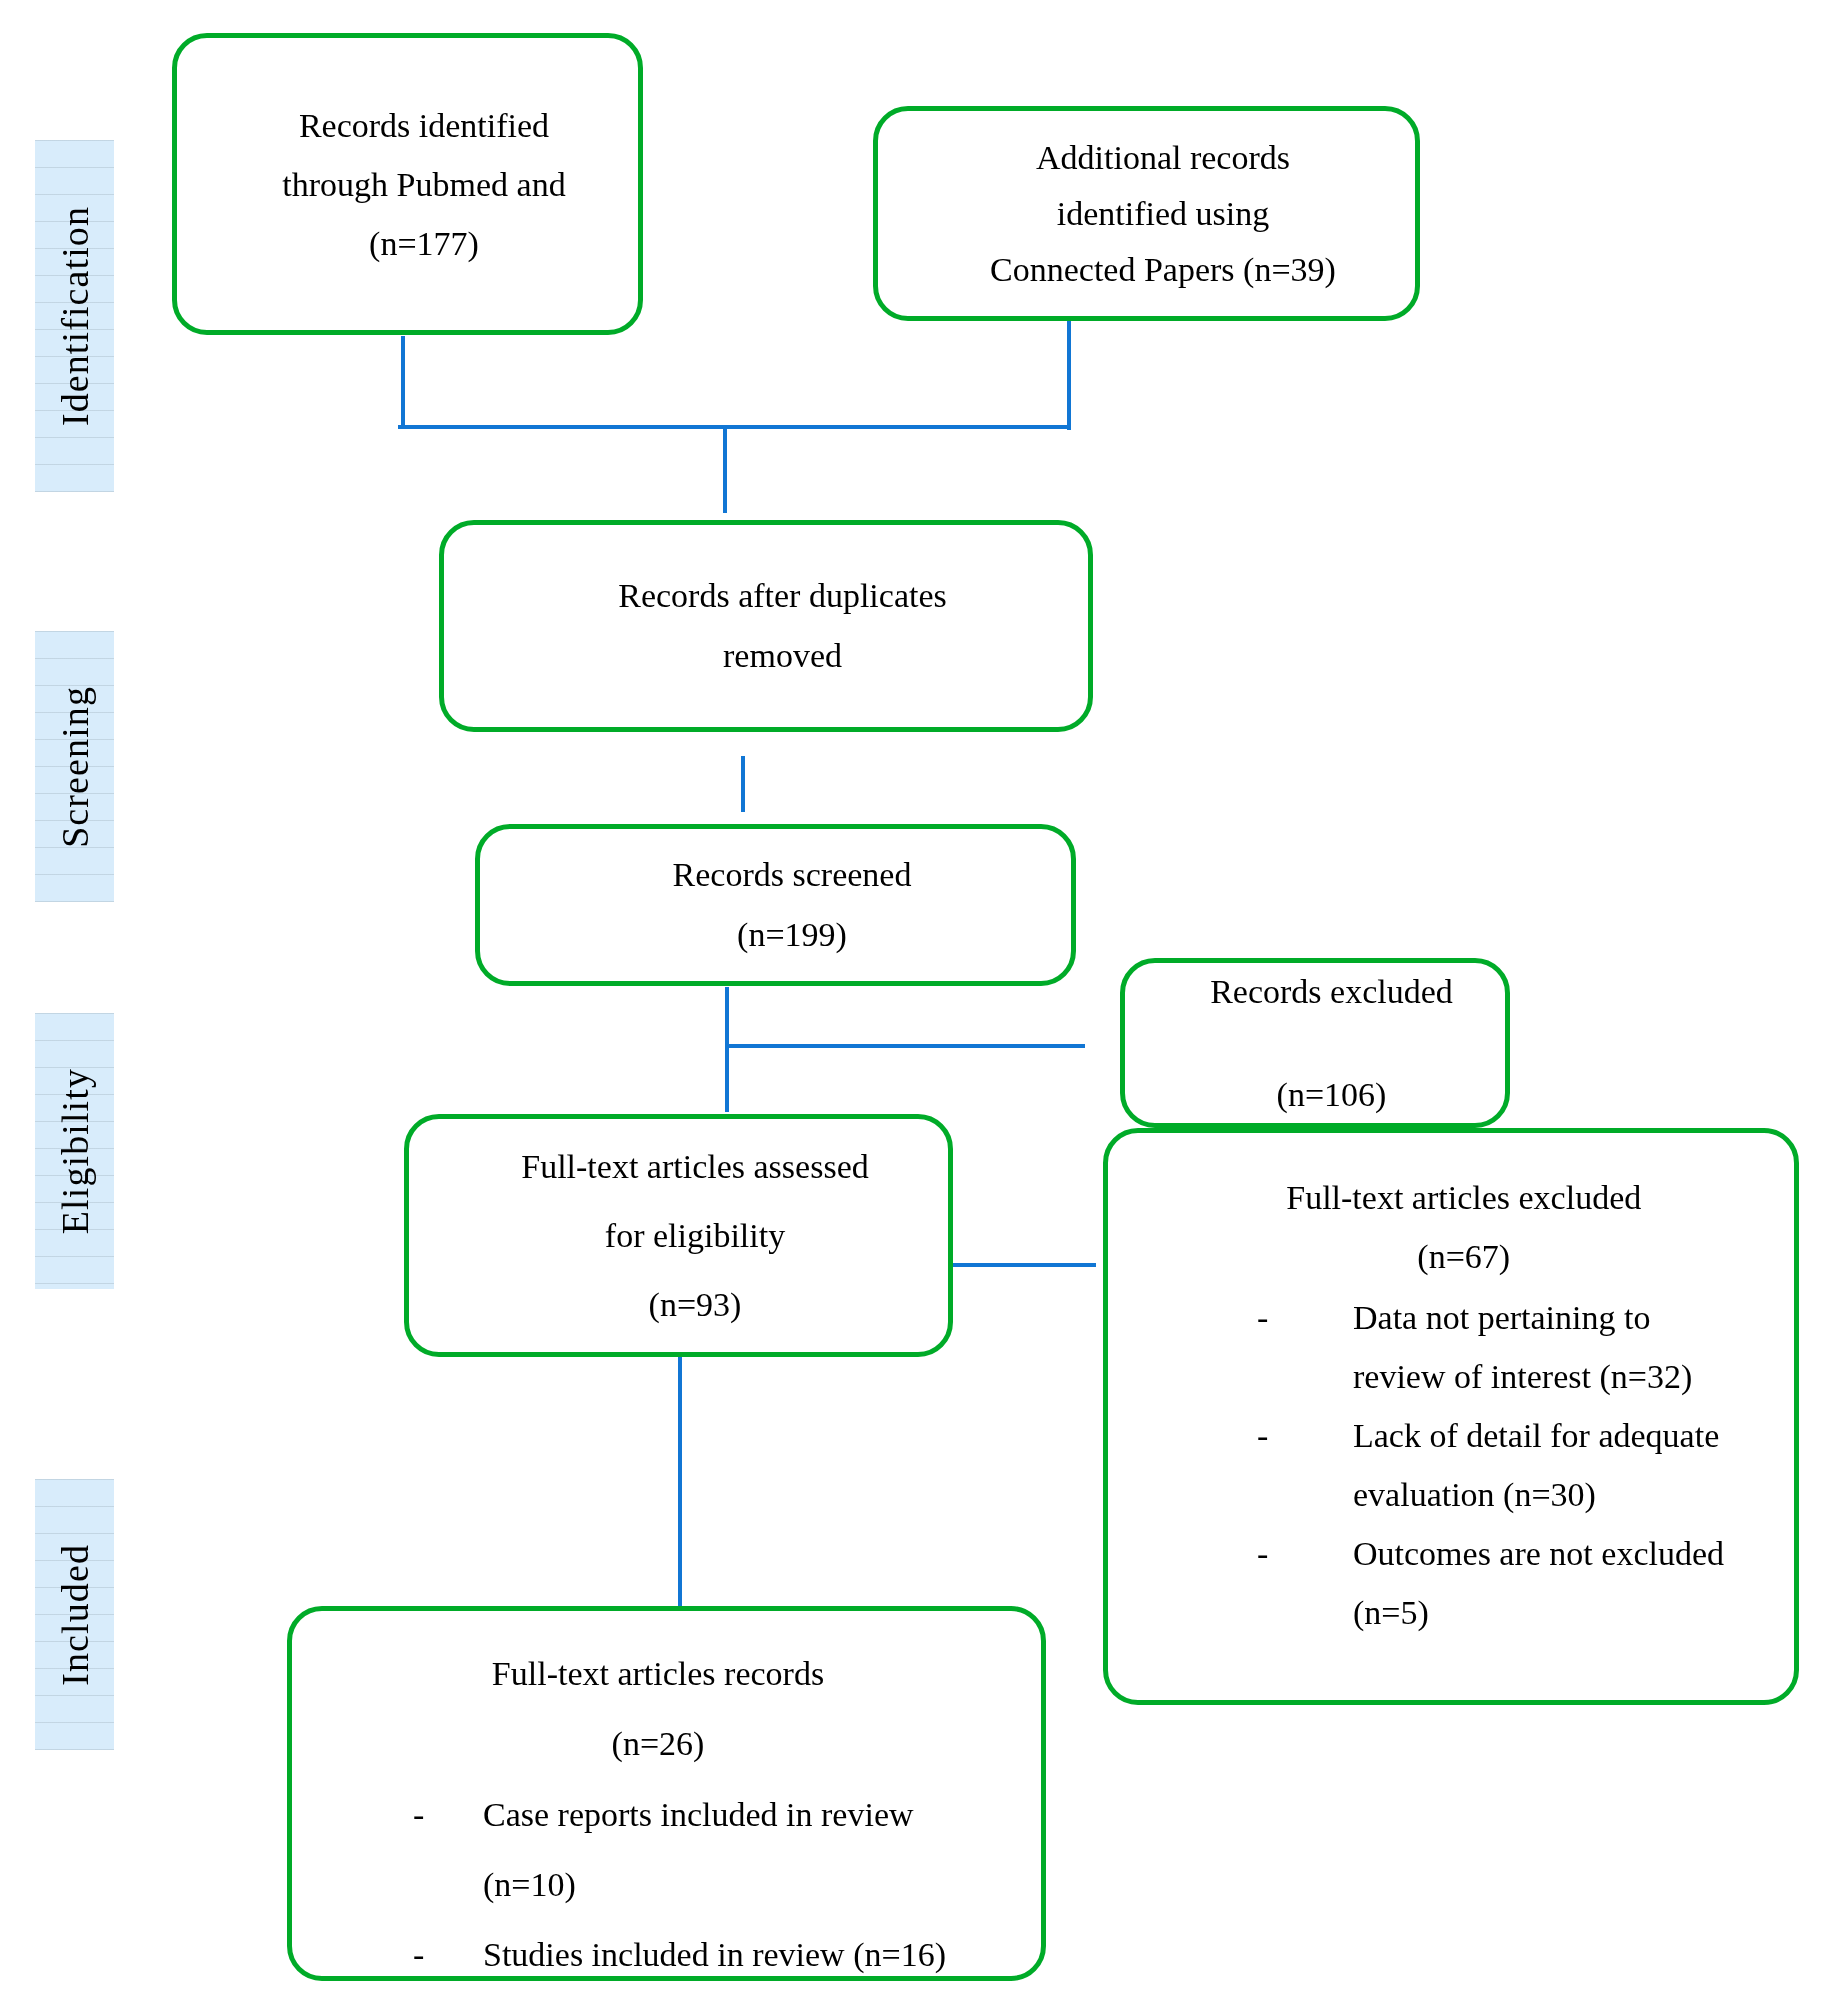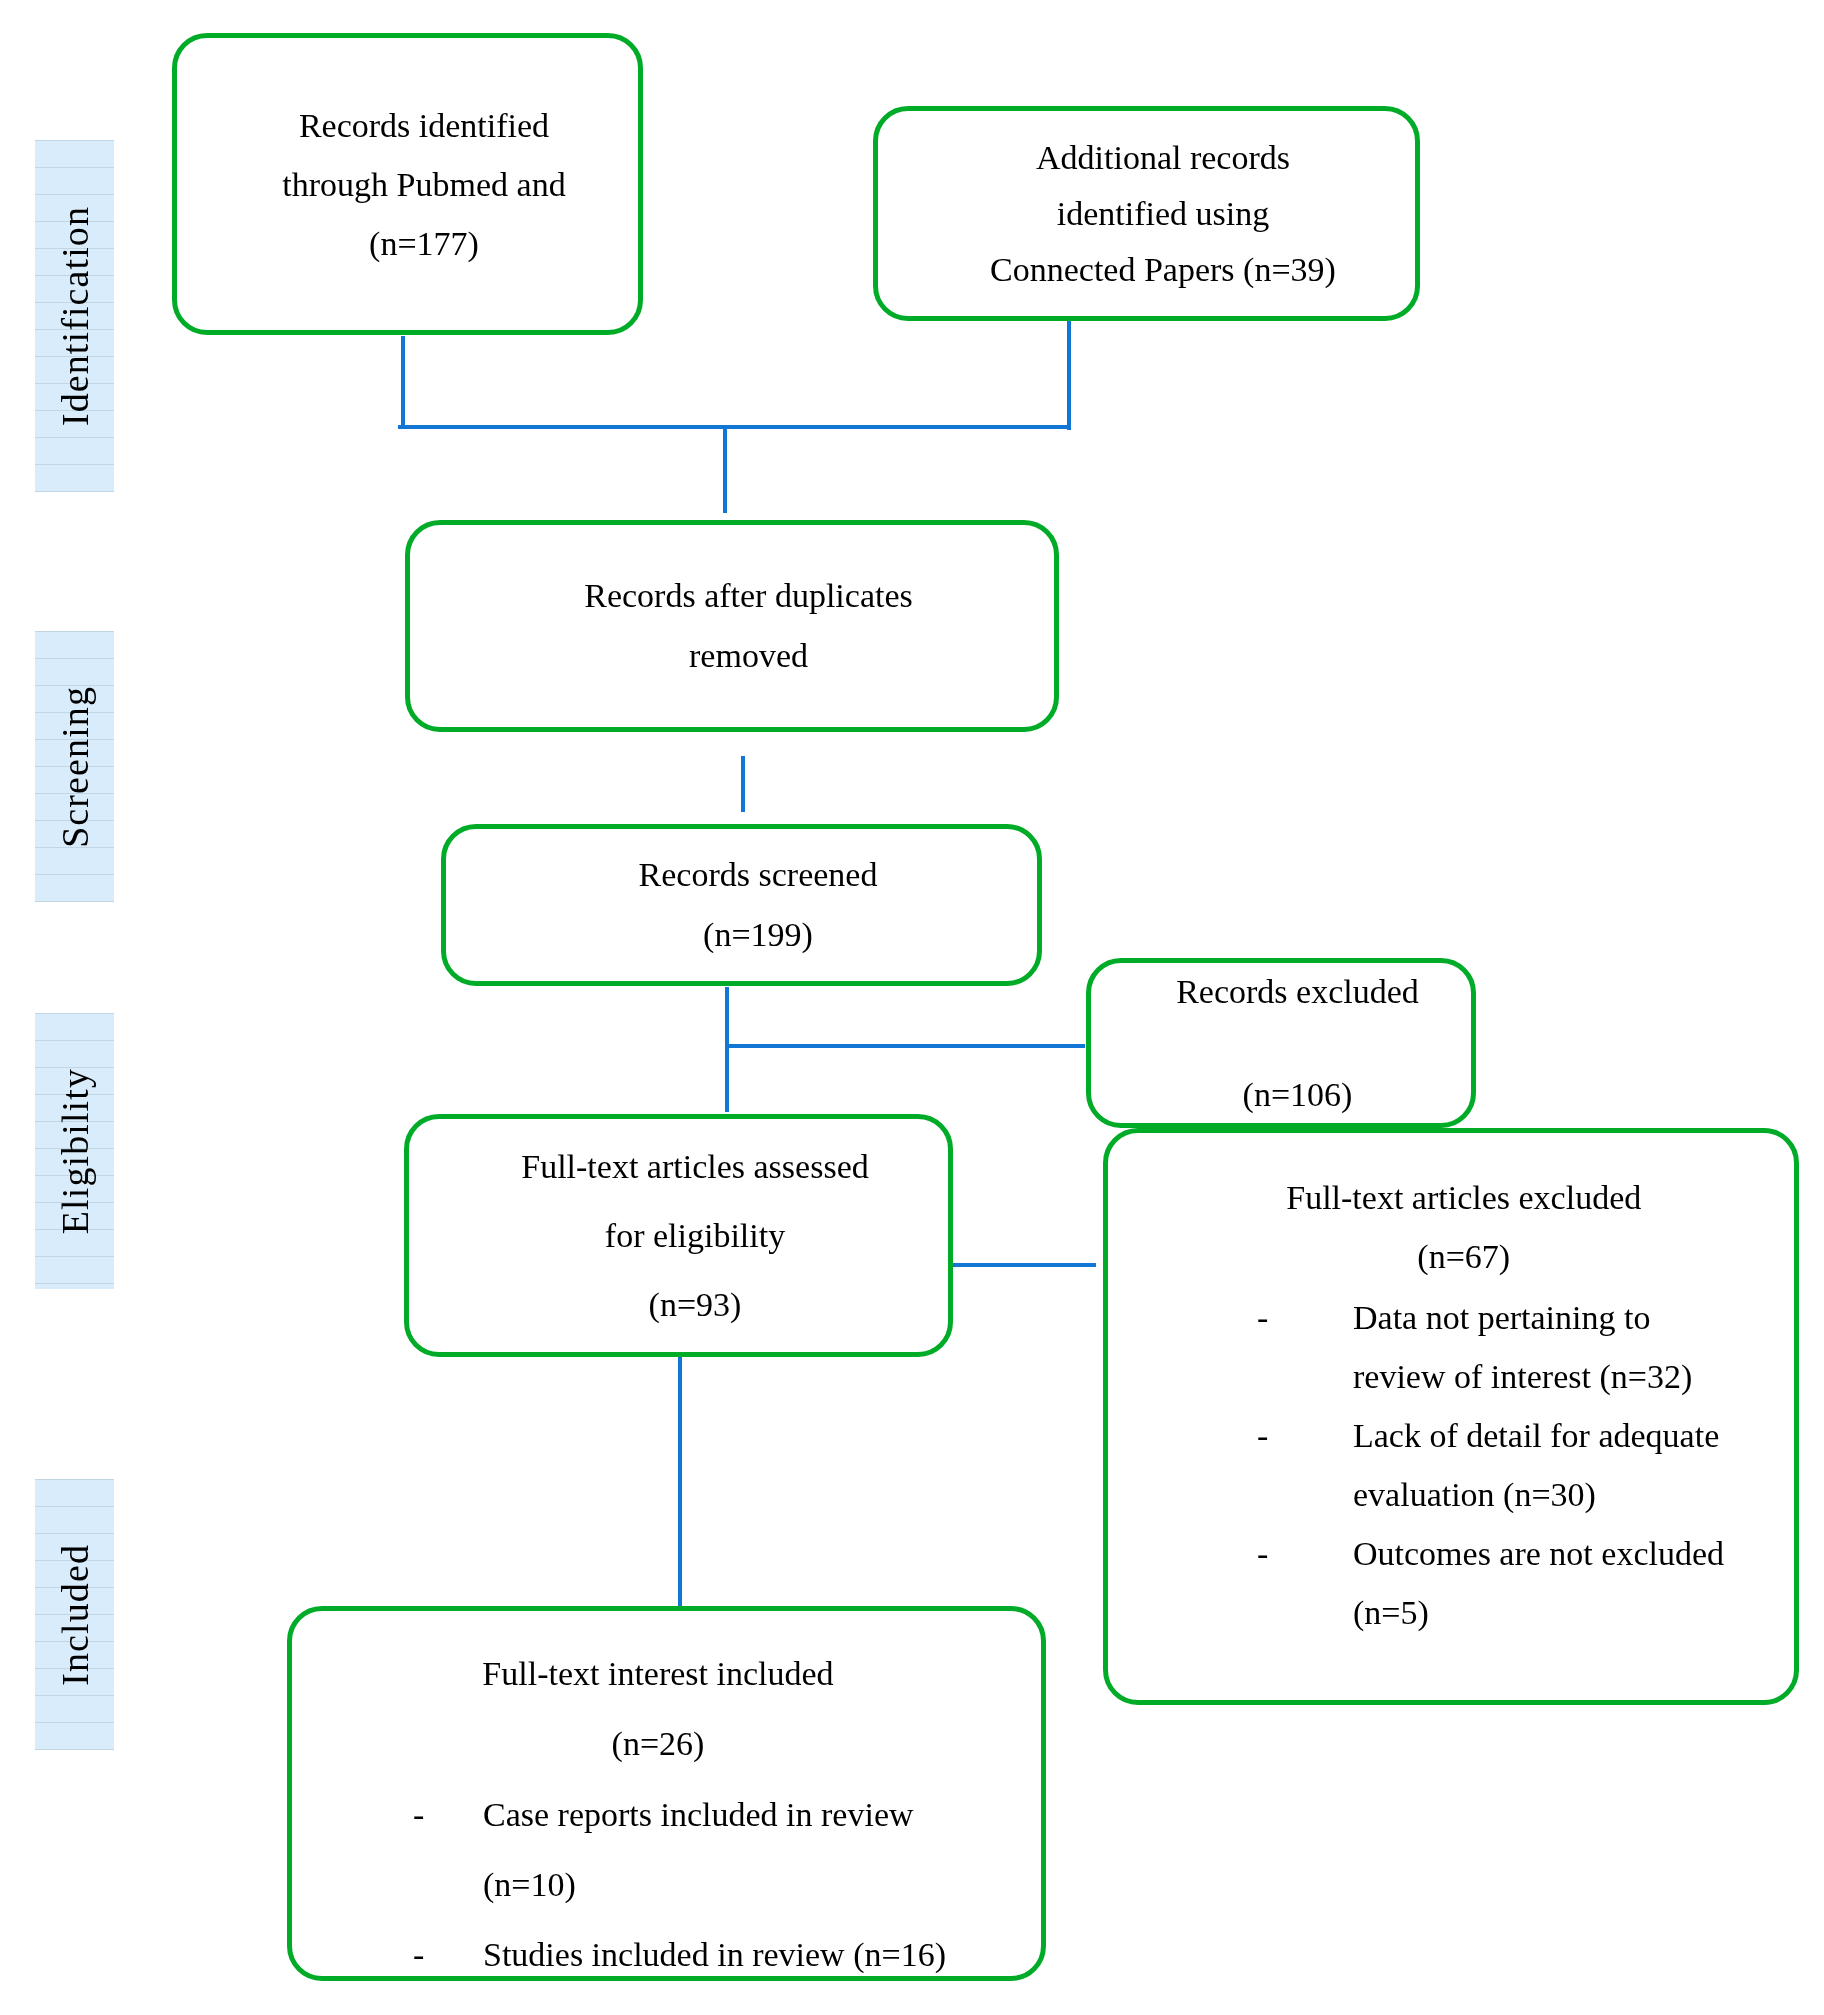--- a/index.html
+++ b/index.html
@@ -55,21 +55,21 @@
     justify-content:center;
     align-items:center;
     text-align:center;
     font-size:34px;
     line-height:59px;
     padding-left:33px;
   }
   .gbox .line{width:100%;}
 
   .lh100{line-height:56px;align-items:flex-end;}
-  .lh106{line-height:60px;}
+  .lh106{line-height:60px;margin-left:34px;}
   .lh122{line-height:69px;}
   .lh125{line-height:70px;}
 
   
   .gbox.detail{
     justify-content:flex-start;
     align-items:stretch;
   }
   .detail .title-block{
     text-align:center;
@@ -187,21 +187,21 @@
         <div class="bullet-lines">
           <div>Outcomes are not excluded</div>
           <div>(n=5)</div>
         </div>
       </div>
     </div>
   </div>
 
   <div class="gbox detail lh125" id="box-fulltext-included" style="left:287px;top:1606px;width:759px;height:375px;">
     <div class="title-block">
-      <div class="line">Full-text interest included</div>
+      <div class="line">Full-text articles records</div>
       <div class="line">(n=26)</div>
     </div>
     <div class="bullets">
       <div class="bullet">
         <span class="dash">-</span>
         <div class="bullet-lines">
           <div>Case reports included in review</div>
           <div>(n=10)</div>
         </div>
       </div>

